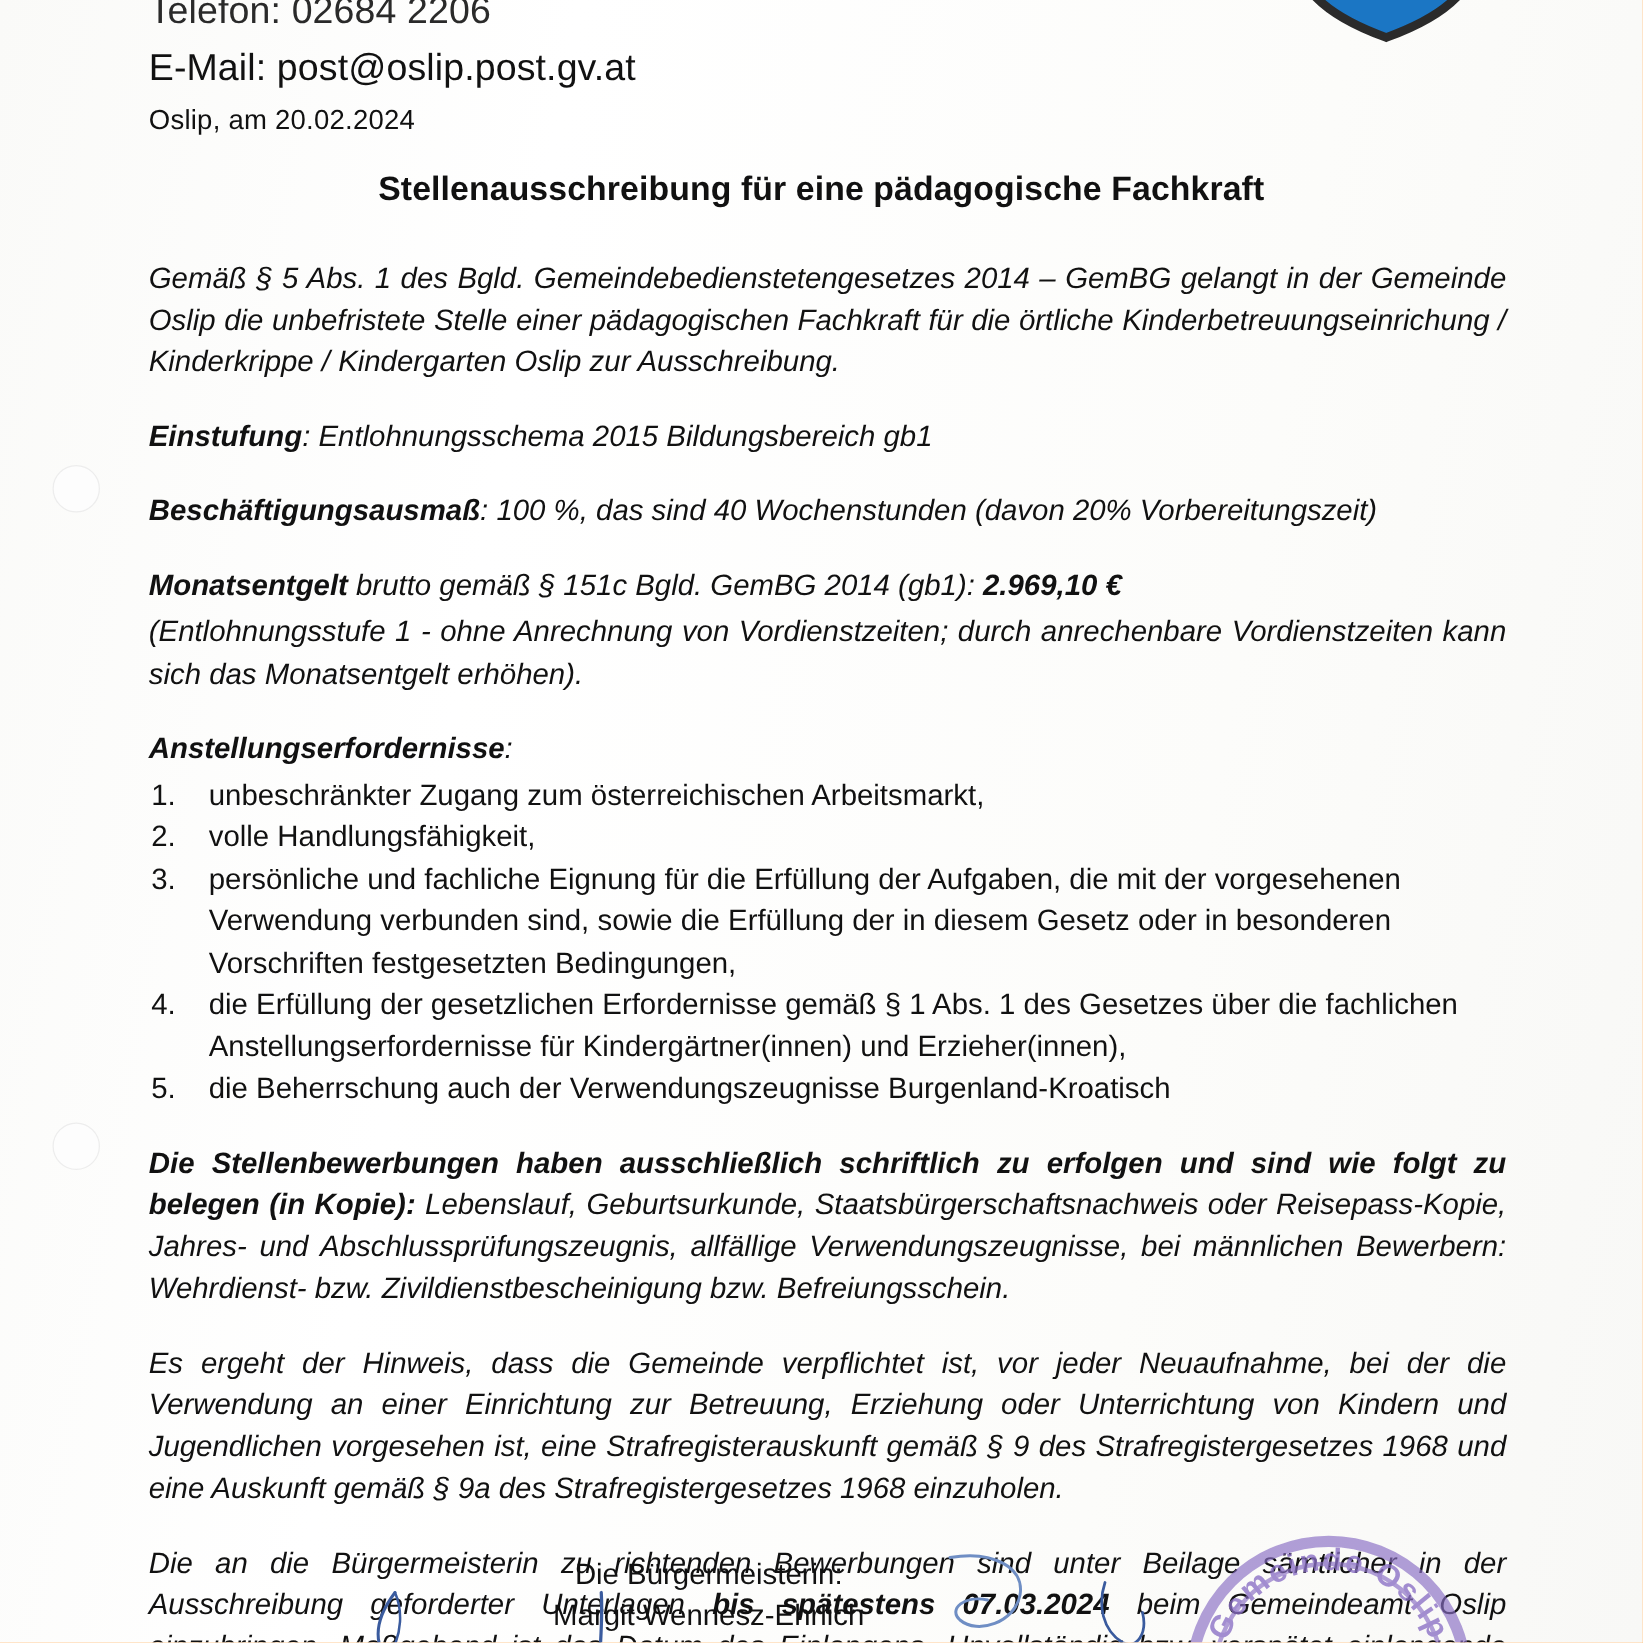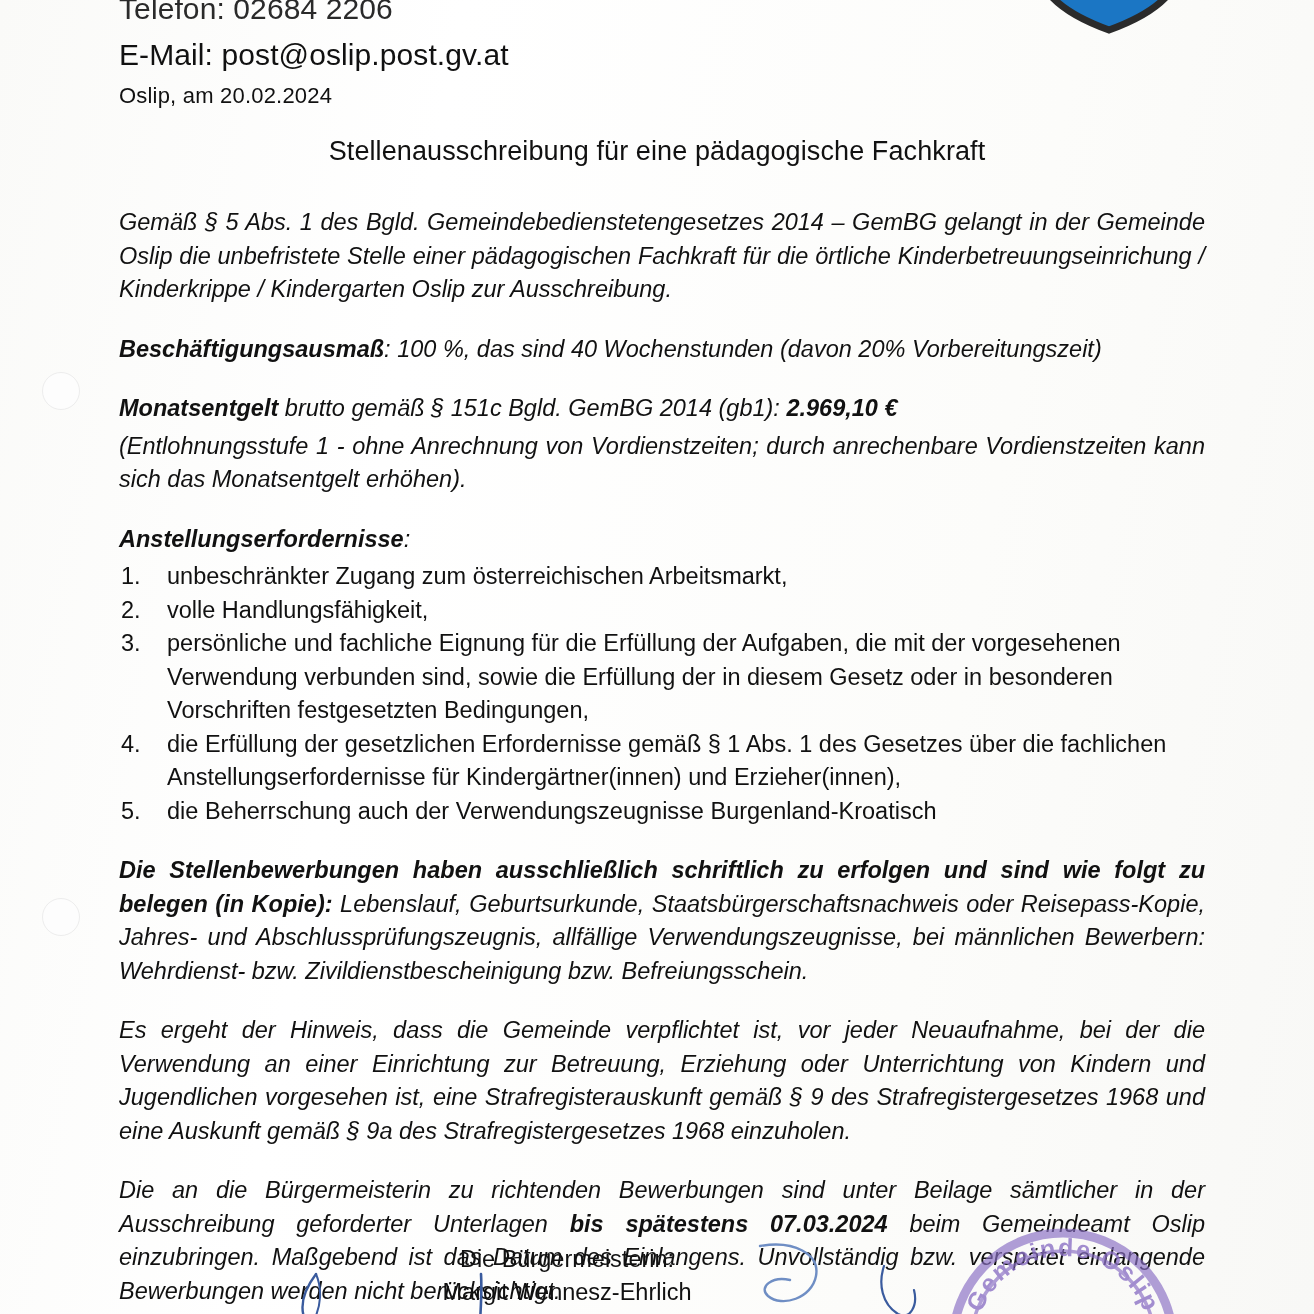--- a/index.html
+++ b/index.html
@@ -78,21 +78,21 @@
   }
 
   
   .headline {
     position: absolute;
     left: 0;
     top: 136px;
     width: 1314px;
     text-align: center;
     font-size: 27px;
-    font-weight: normal;
+    font-weight: bold;
     letter-spacing: .1px;
   }
 
   
   .body-col {
     position: absolute;
     left: 119px;
     top: 206px;
     width: 1086px;
   }
@@ -188,20 +188,21 @@
   </div>
 
   <div class="dateline">Oslip, am 20.02.2024</div>
 
   <div class="headline">Stellenausschreibung für eine pädagogische Fachkraft</div>
 
   <div class="body-col">
 
     <p class="para">Gemäß § 5 Abs. 1 des Bgld. Gemeindebedienstetengesetzes 2014 – GemBG gelangt in der Gemeinde Oslip die unbefristete Stelle einer pädagogischen Fachkraft für die örtliche Kinderbetreuungseinrichung / Kinderkrippe / Kindergarten Oslip zur Ausschreibung.</p>
 
+    <p class="para last-line-left"><b>Einstufung</b><span>: Entlohnungsschema 2015 Bildungsbereich gb1</span></p>
 
     <p class="para last-line-left"><b>Beschäftigungsausmaß</b><span>: 100 %, das sind 40 Wochenstunden (davon 20% Vorbereitungszeit)</span></p>
 
     <p class="para last-line-left tight"><b>Monatsentgelt</b><span> brutto gemäß § 151c Bgld. GemBG 2014 (gb1): </span><b>2.969,10 €</b></p>
 
     <p class="para last-line-left">(Entlohnungsstufe 1 - ohne Anrechnung von Vordienstzeiten; durch anrechenbare Vordienstzeiten kann sich das Monatsentgelt erhöhen).</p>
 
     <p class="para last-line-left tight"><b>Anstellungserfordernisse</b><span>:</span></p>
 
     <ol class="reqs">

